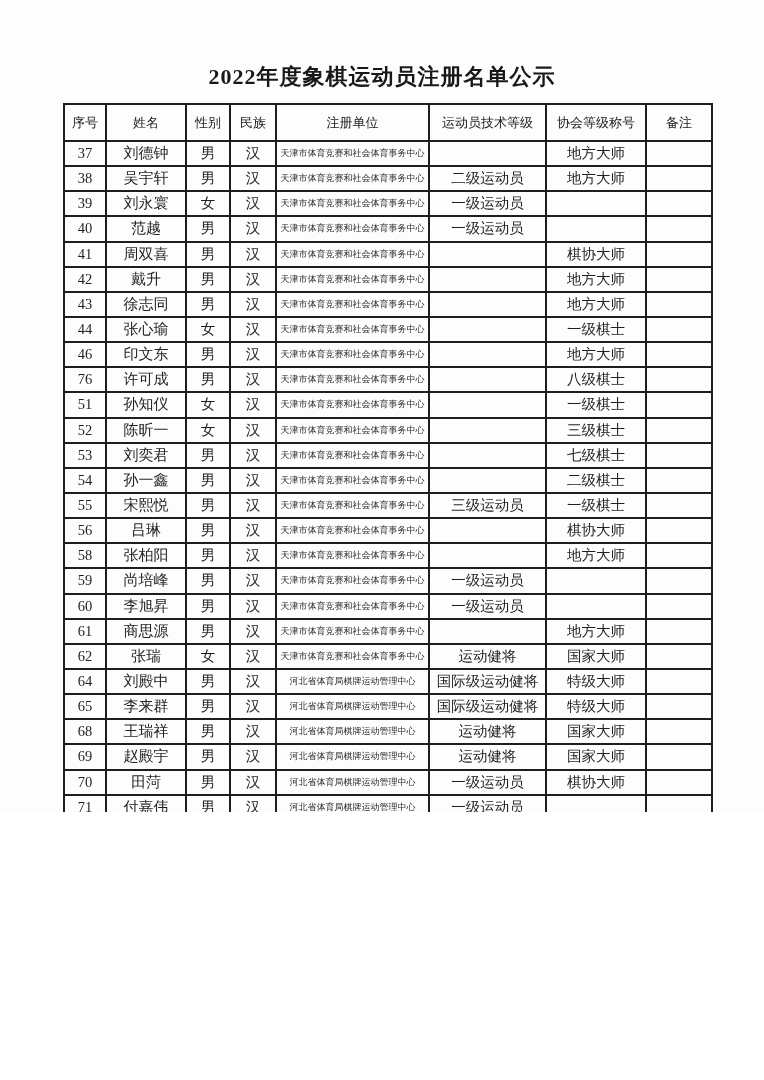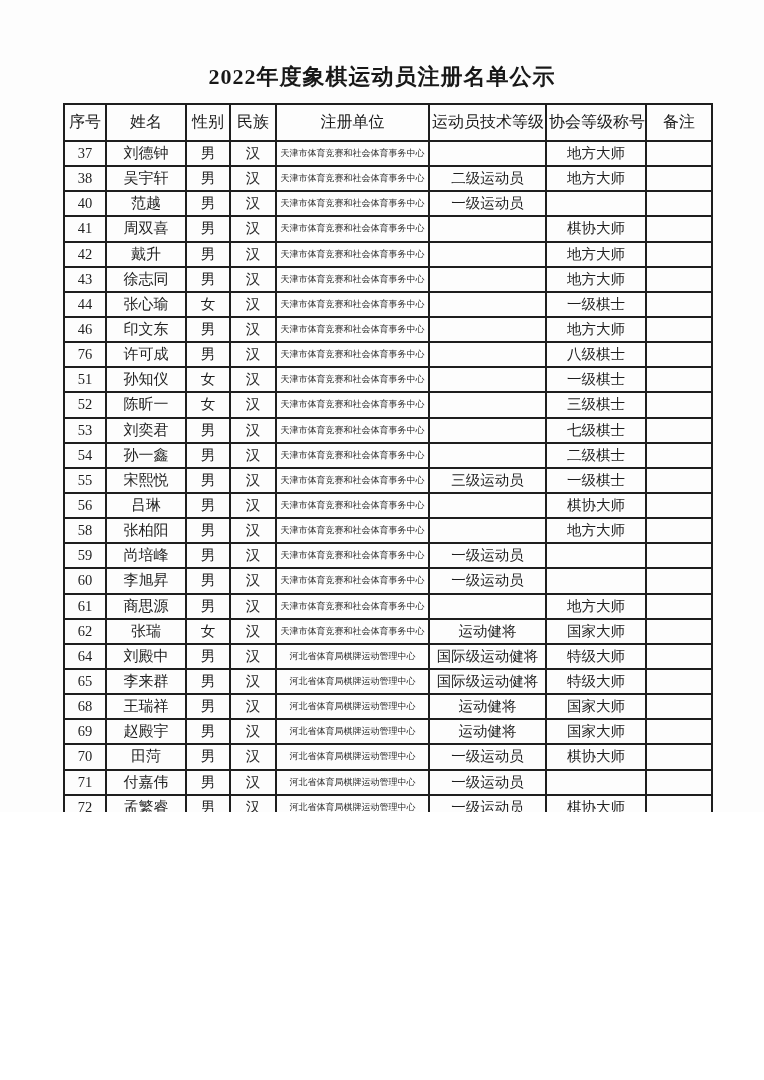--- a/index.html
+++ b/index.html
@@ -41,21 +41,21 @@
     border: 2px solid #1e1e1e;
     padding: 0 2px;
     text-align: center;
     vertical-align: middle;
     overflow: hidden;
     white-space: nowrap;
   }
   table.register thead tr { height: 37px; }
   table.register tbody tr { height: 25.15px; }
   table.register th {
-    font-size: 16px;
+    font-size: 13px;
     font-weight: 400;
     color: #1a1a1a;
   }
   td.c-no      { font-size: 14.5px; }
   td.c-name    { font-size: 15px; }
   td.c-gender  { font-size: 14.5px; }
   td.c-ethnic  { font-size: 14.5px; }
   td.c-unit    { font-size: 9px; color: #2b2b2b; }
   td.c-grade   { font-size: 14.5px; }
   td.c-title   { font-size: 14.5px; }
@@ -120,20 +120,30 @@
           <td class="c-no">38</td>
           <td class="c-name">吴宇轩</td>
           <td class="c-gender">男</td>
           <td class="c-ethnic">汉</td>
           <td class="c-unit">天津市体育竞赛和社会体育事务中心</td>
           <td class="c-grade">二级运动员</td>
           <td class="c-title">地方大师</td>
           <td class="c-remark"></td>
         </tr>
         <tr>
+          <td class="c-no">39</td>
+          <td class="c-name">刘永寰</td>
+          <td class="c-gender">女</td>
+          <td class="c-ethnic">汉</td>
+          <td class="c-unit">天津市体育竞赛和社会体育事务中心</td>
+          <td class="c-grade">一级运动员</td>
+          <td class="c-title"></td>
+          <td class="c-remark"></td>
+        </tr>
+        <tr>
           <td class="c-no">40</td>
           <td class="c-name">范越</td>
           <td class="c-gender">男</td>
           <td class="c-ethnic">汉</td>
           <td class="c-unit">天津市体育竞赛和社会体育事务中心</td>
           <td class="c-grade">一级运动员</td>
           <td class="c-title"></td>
           <td class="c-remark"></td>
         </tr>
         <tr>

